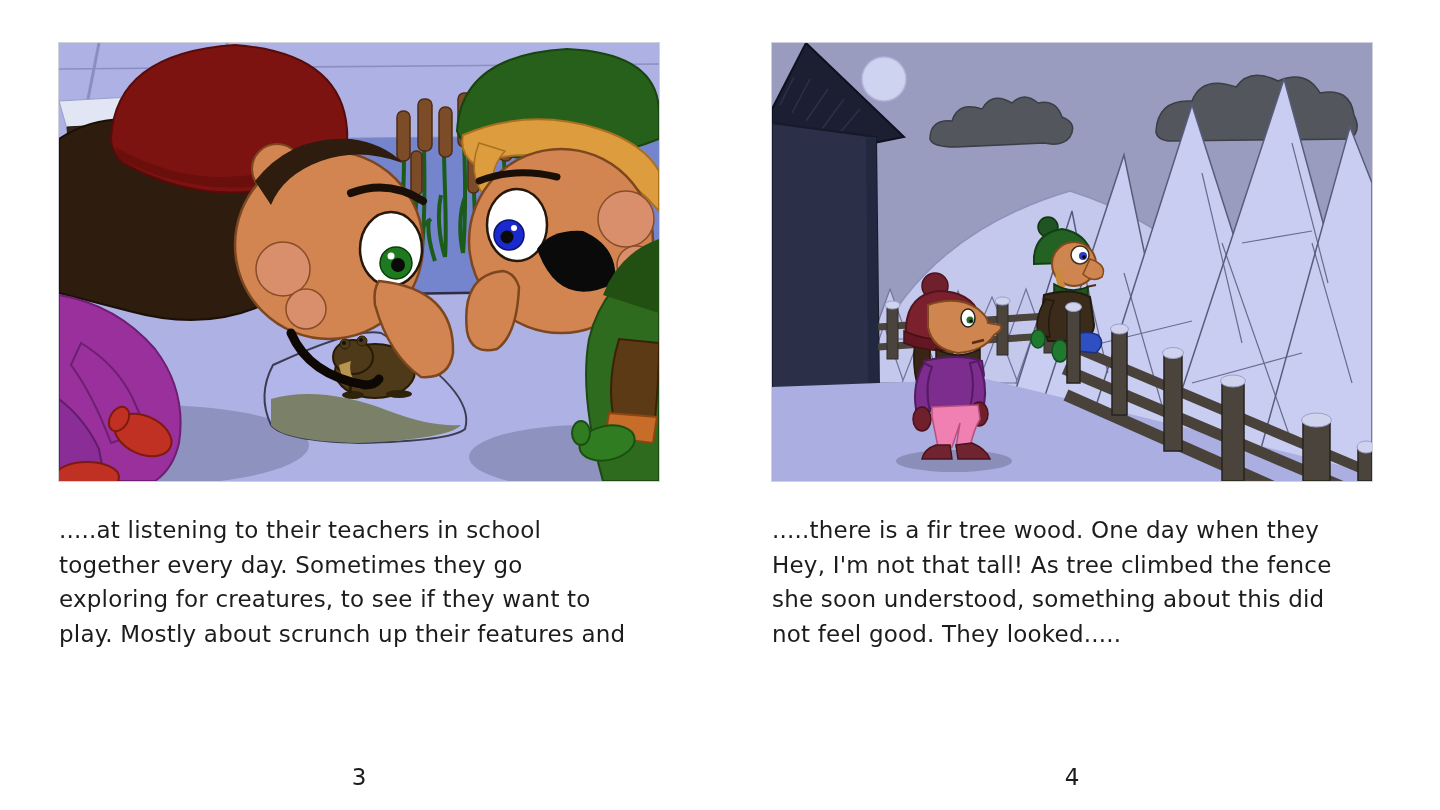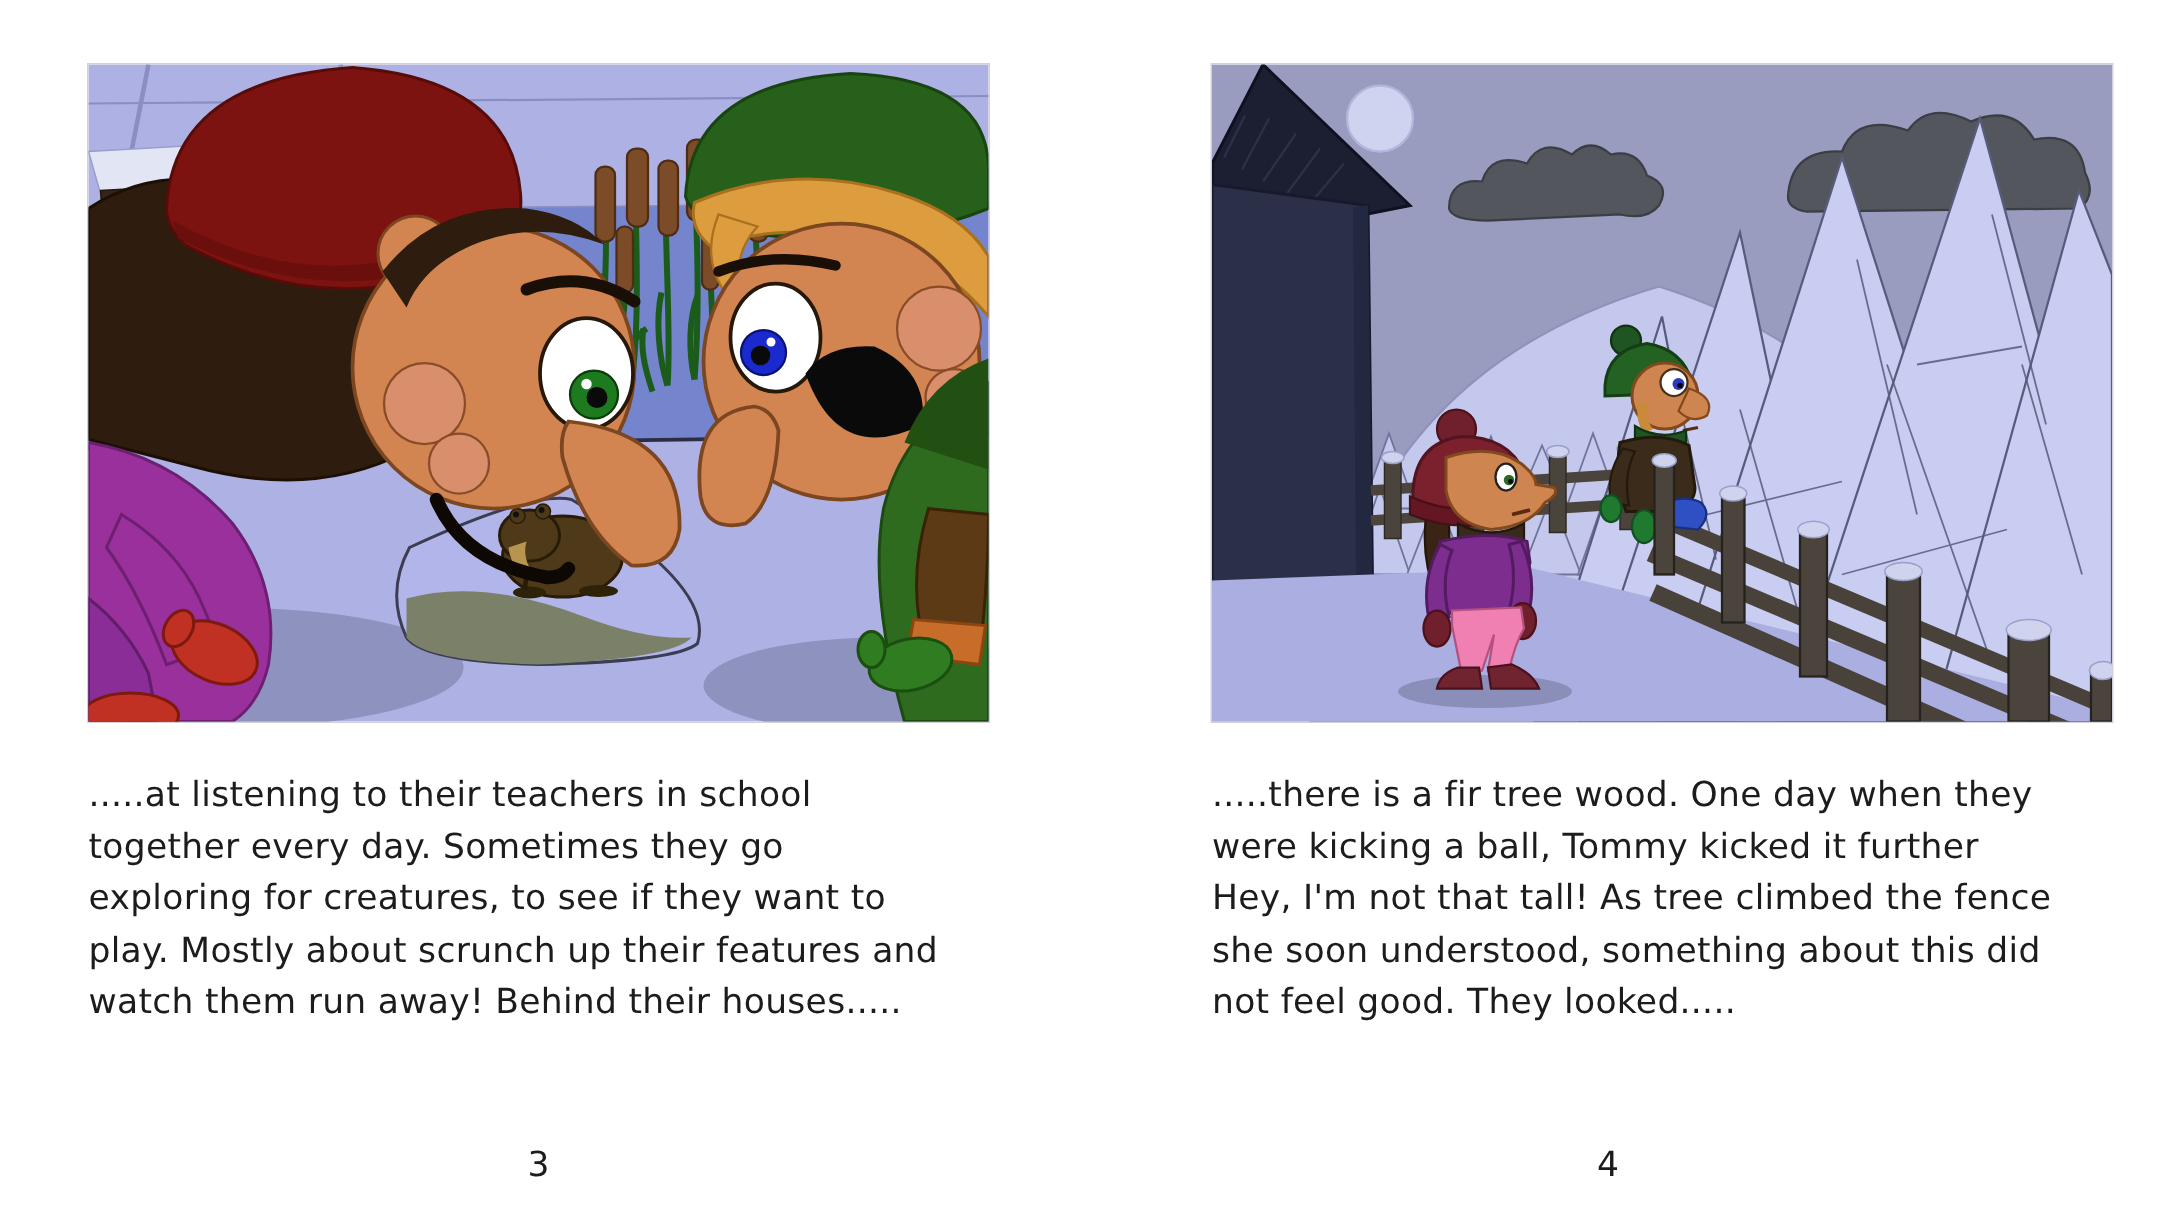--- a/index.html
+++ b/index.html
@@ -1,21 +1,21 @@
 <!DOCTYPE html>
 <html><head>
 <meta charset="utf-8">
 <style>
   html,body{margin:0;padding:0;}
   body{width:1440px;height:810px;background:#ffffff;overflow:hidden;
        font-family:"DejaVu Sans","Liberation Sans",sans-serif;}
   .spread{position:relative;width:1336px;height:810px;background:#ffffff;}
   .page{position:absolute;top:43px;width:600px;}
   .page-left{left:59px;}
-  .page-right{left:808px;}
+  .page-right{left:772px;}
   .illo{width:600px;height:438px;margin:0;outline:1px solid rgba(70,70,110,0.25);}
   .illo svg{display:block;width:600px;height:438px;}
   .story-text{margin-top:32px;font-size:23px;line-height:34.6px;color:#1c1c1c;letter-spacing:0.2px;}
   .story-text .line{white-space:pre;}
   .pageno{position:absolute;top:764px;width:600px;text-align:center;
           font-size:23px;color:#1c1c1c;}
   .pageno-left{left:59px;}
   .pageno-right{left:772px;}
 </style>
 </head>
@@ -135,21 +135,20 @@
           <ellipse cx="548" cy="400" rx="28" ry="17" fill="#2f7d20" stroke="#1b4f10" stroke-width="2" transform="rotate(-12 548 400)"></ellipse>
           <ellipse cx="522" cy="390" rx="9" ry="12" fill="#2f7d20" stroke="#1b4f10" stroke-width="2"></ellipse>
         </g>
       </svg>
     </figure>
     <div class="story-text">
       <div class="line">.....at listening to their teachers in school</div>
       <div class="line">together every day. Sometimes they go</div>
       <div class="line">exploring for creatures, to see if they want to</div>
       <div class="line">play. Mostly about scrunch up their features and</div>
-      <div class="line">watch them run away! Behind their houses.....</div>
     </div>
   </div>
 
   <div class="page page-right">
     <figure class="illo" aria-label="On a moonlit winter night two children stand at a wooden fence; one climbs it, facing a wall of giant snow-covered fir trees">
       <svg viewBox="0 0 600 438" preserveAspectRatio="none">
         <rect width="600" height="438" fill="#999cbf"></rect>
         <circle cx="112" cy="36" r="22" fill="#ced3ef" stroke="#b2b6dc" stroke-width="1.5"></circle>
         <path d="M158,96 Q158,76 180,78 Q186,58 210,66 Q220,48 240,60 Q252,48 266,60 Q284,56 290,74 Q306,80 298,94 Q290,104 272,100 L184,104 Q160,104 158,96 Z" fill="#53565c" stroke="#3b3e44" stroke-width="1.5"></path>
         <path d="M384,88 Q386,56 420,58 Q430,32 464,44 Q478,24 506,38 Q534,26 548,50 Q578,44 582,72 Q590,88 578,96 L396,98 Q384,96 384,88 Z" fill="#53565c" stroke="#3b3e44" stroke-width="1.5"></path>
@@ -266,21 +265,20 @@
           <ellipse cx="150" cy="376" rx="9" ry="12" fill="#6f202c" stroke="#4c121c" stroke-width="1.5"></ellipse>
           <ellipse cx="207" cy="371" rx="9" ry="12" fill="#6f202c" stroke="#4c121c" stroke-width="1.5"></ellipse>
           <path d="M160,364 L206,362 L208,376 Q202,386 198,404 L184,404 L188,380 L180,404 L166,404 Q162,384 160,374 Z" fill="#f07fb2" stroke="#b6517f" stroke-width="1.5"></path>
           <path d="M164,402 Q152,406 150,416 L180,416 L178,402 Z" fill="#6f2430" stroke="#4a131c" stroke-width="1.5"></path>
           <path d="M184,402 L186,416 L218,416 Q214,406 200,400 Z" fill="#6f2430" stroke="#4a131c" stroke-width="1.5"></path>
         </g>
       </svg>
     </figure>
     <div class="story-text">
       <div class="line">.....there is a fir tree wood. One day when they</div>
-      <div class="line">were kicking a ball, Tommy kicked it further</div>
       <div class="line">Hey, I'm not that tall! As tree climbed the fence</div>
       <div class="line">she soon understood, something about this did</div>
       <div class="line">not feel good. They looked.....</div>
     </div>
   </div>
 
   <div class="pageno pageno-left">3</div>
   <div class="pageno pageno-right">4</div>
 
 </div>

